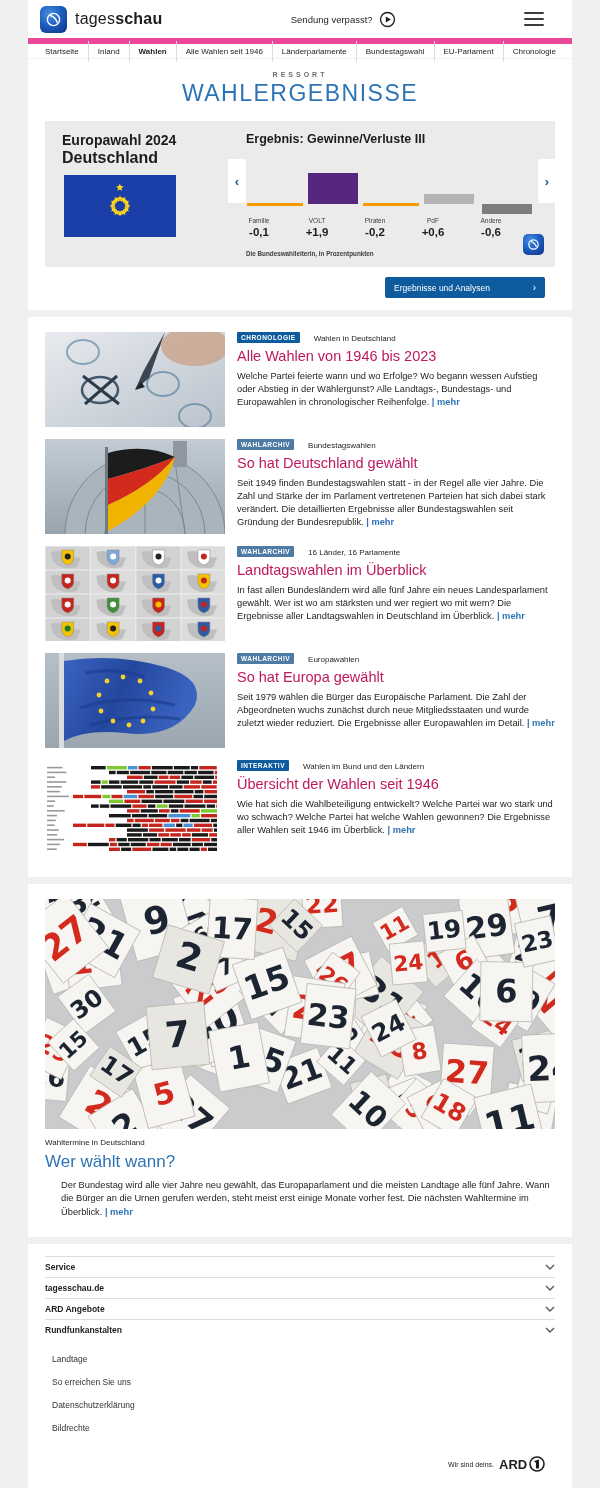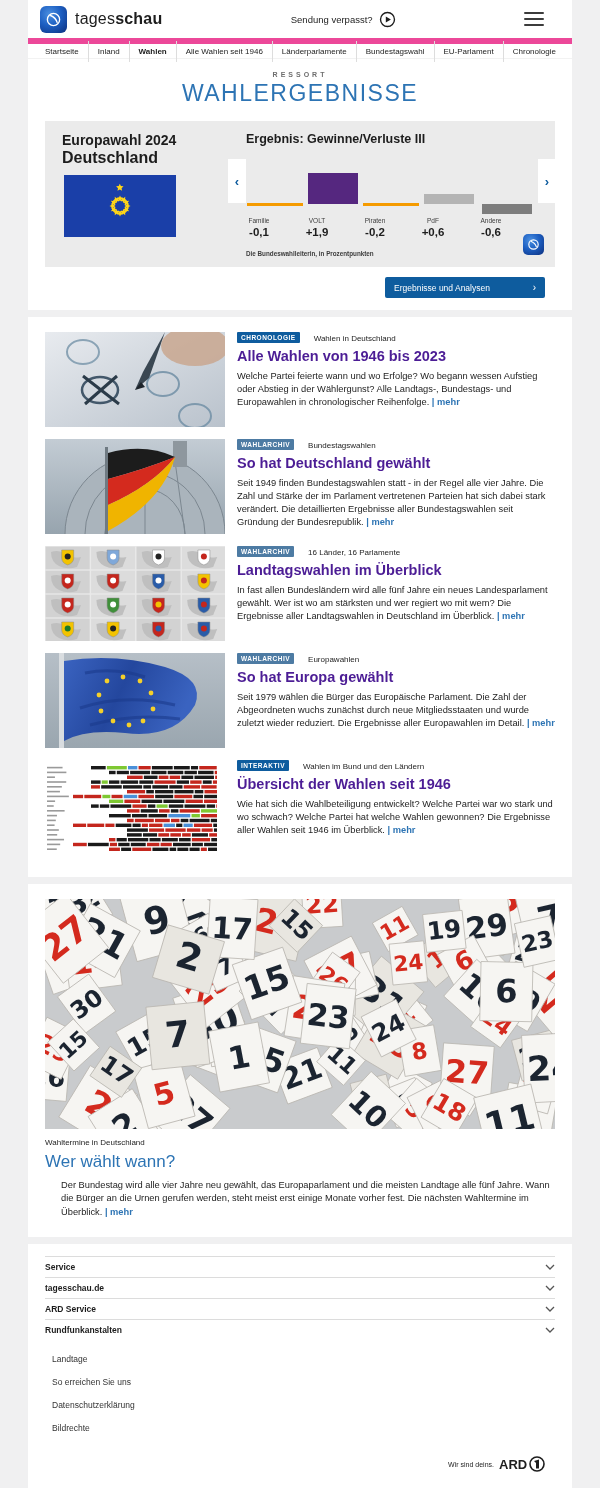--- a/index.html
+++ b/index.html
@@ -53,21 +53,21 @@
 
   
   .list { padding:15px 17px 10px 17px; }
   .item { display:flex; gap:12px; margin-bottom:12px; }
   .thumb { width:180px; height:95px; flex:none; overflow:hidden; }
   .thumb svg { display:block; }
   .itxt { flex:1; min-width:0; }
   .badge-row { display:flex; align-items:flex-end; gap:14px; }
   .badge { font-size:6.5px; font-weight:700; color:#fff; letter-spacing:.5px; padding:2px 4px 1.5px 4px; border-radius:1px; }
   .topline { font-size:8px; color:#1d1d1d; }
-  .ititle { font-size:14.5px; font-weight:700; color:#4c1d95; margin:5px 0 6px 0; }
+  .ititle { font-size:14.5px; font-weight:400; color:#be185d; margin:5px 0 6px 0; }
   .ibody { font-size:9.3px; line-height:1.42; color:#1d1d1d; }
   .mehr { color:#2d74b4; font-weight:700; }
 
   
   .feature { padding:15px 17px 18px 17px; }
   .feat-img { width:510px; height:230px; background:#cfd2d4; position:relative; overflow:hidden; }
   .feat-topline { font-size:8px; margin-top:9px; }
   .feat-title { font-size:17px; font-weight:400; color:#2d74b4; margin:5px 0 7px 0; }
   .feat-body { font-size:9.3px; line-height:1.45; max-width:505px;margin-left:16px; }
 
@@ -960,21 +960,21 @@
           <polyline points="1,1 5,5 9,1" fill="none" stroke="#555" stroke-width="1.3"></polyline>
         </svg>
     </div>
     <div class="acc">
       <span class="alabel">tagesschau.de</span>
       <svg width="10" height="6" viewBox="0 0 10 6">
           <polyline points="1,1 5,5 9,1" fill="none" stroke="#555" stroke-width="1.3"></polyline>
         </svg>
     </div>
     <div class="acc">
-      <span class="alabel">ARD Service</span>
+      <span class="alabel">ARD Angebote</span>
       <svg width="10" height="6" viewBox="0 0 10 6">
           <polyline points="1,1 5,5 9,1" fill="none" stroke="#555" stroke-width="1.3"></polyline>
         </svg>
     </div>
     <div class="acc">
       <span class="alabel">Rundfunkanstalten</span>
       <svg width="10" height="6" viewBox="0 0 10 6">
           <polyline points="1,1 5,5 9,1" fill="none" stroke="#555" stroke-width="1.3"></polyline>
         </svg>
     </div>

